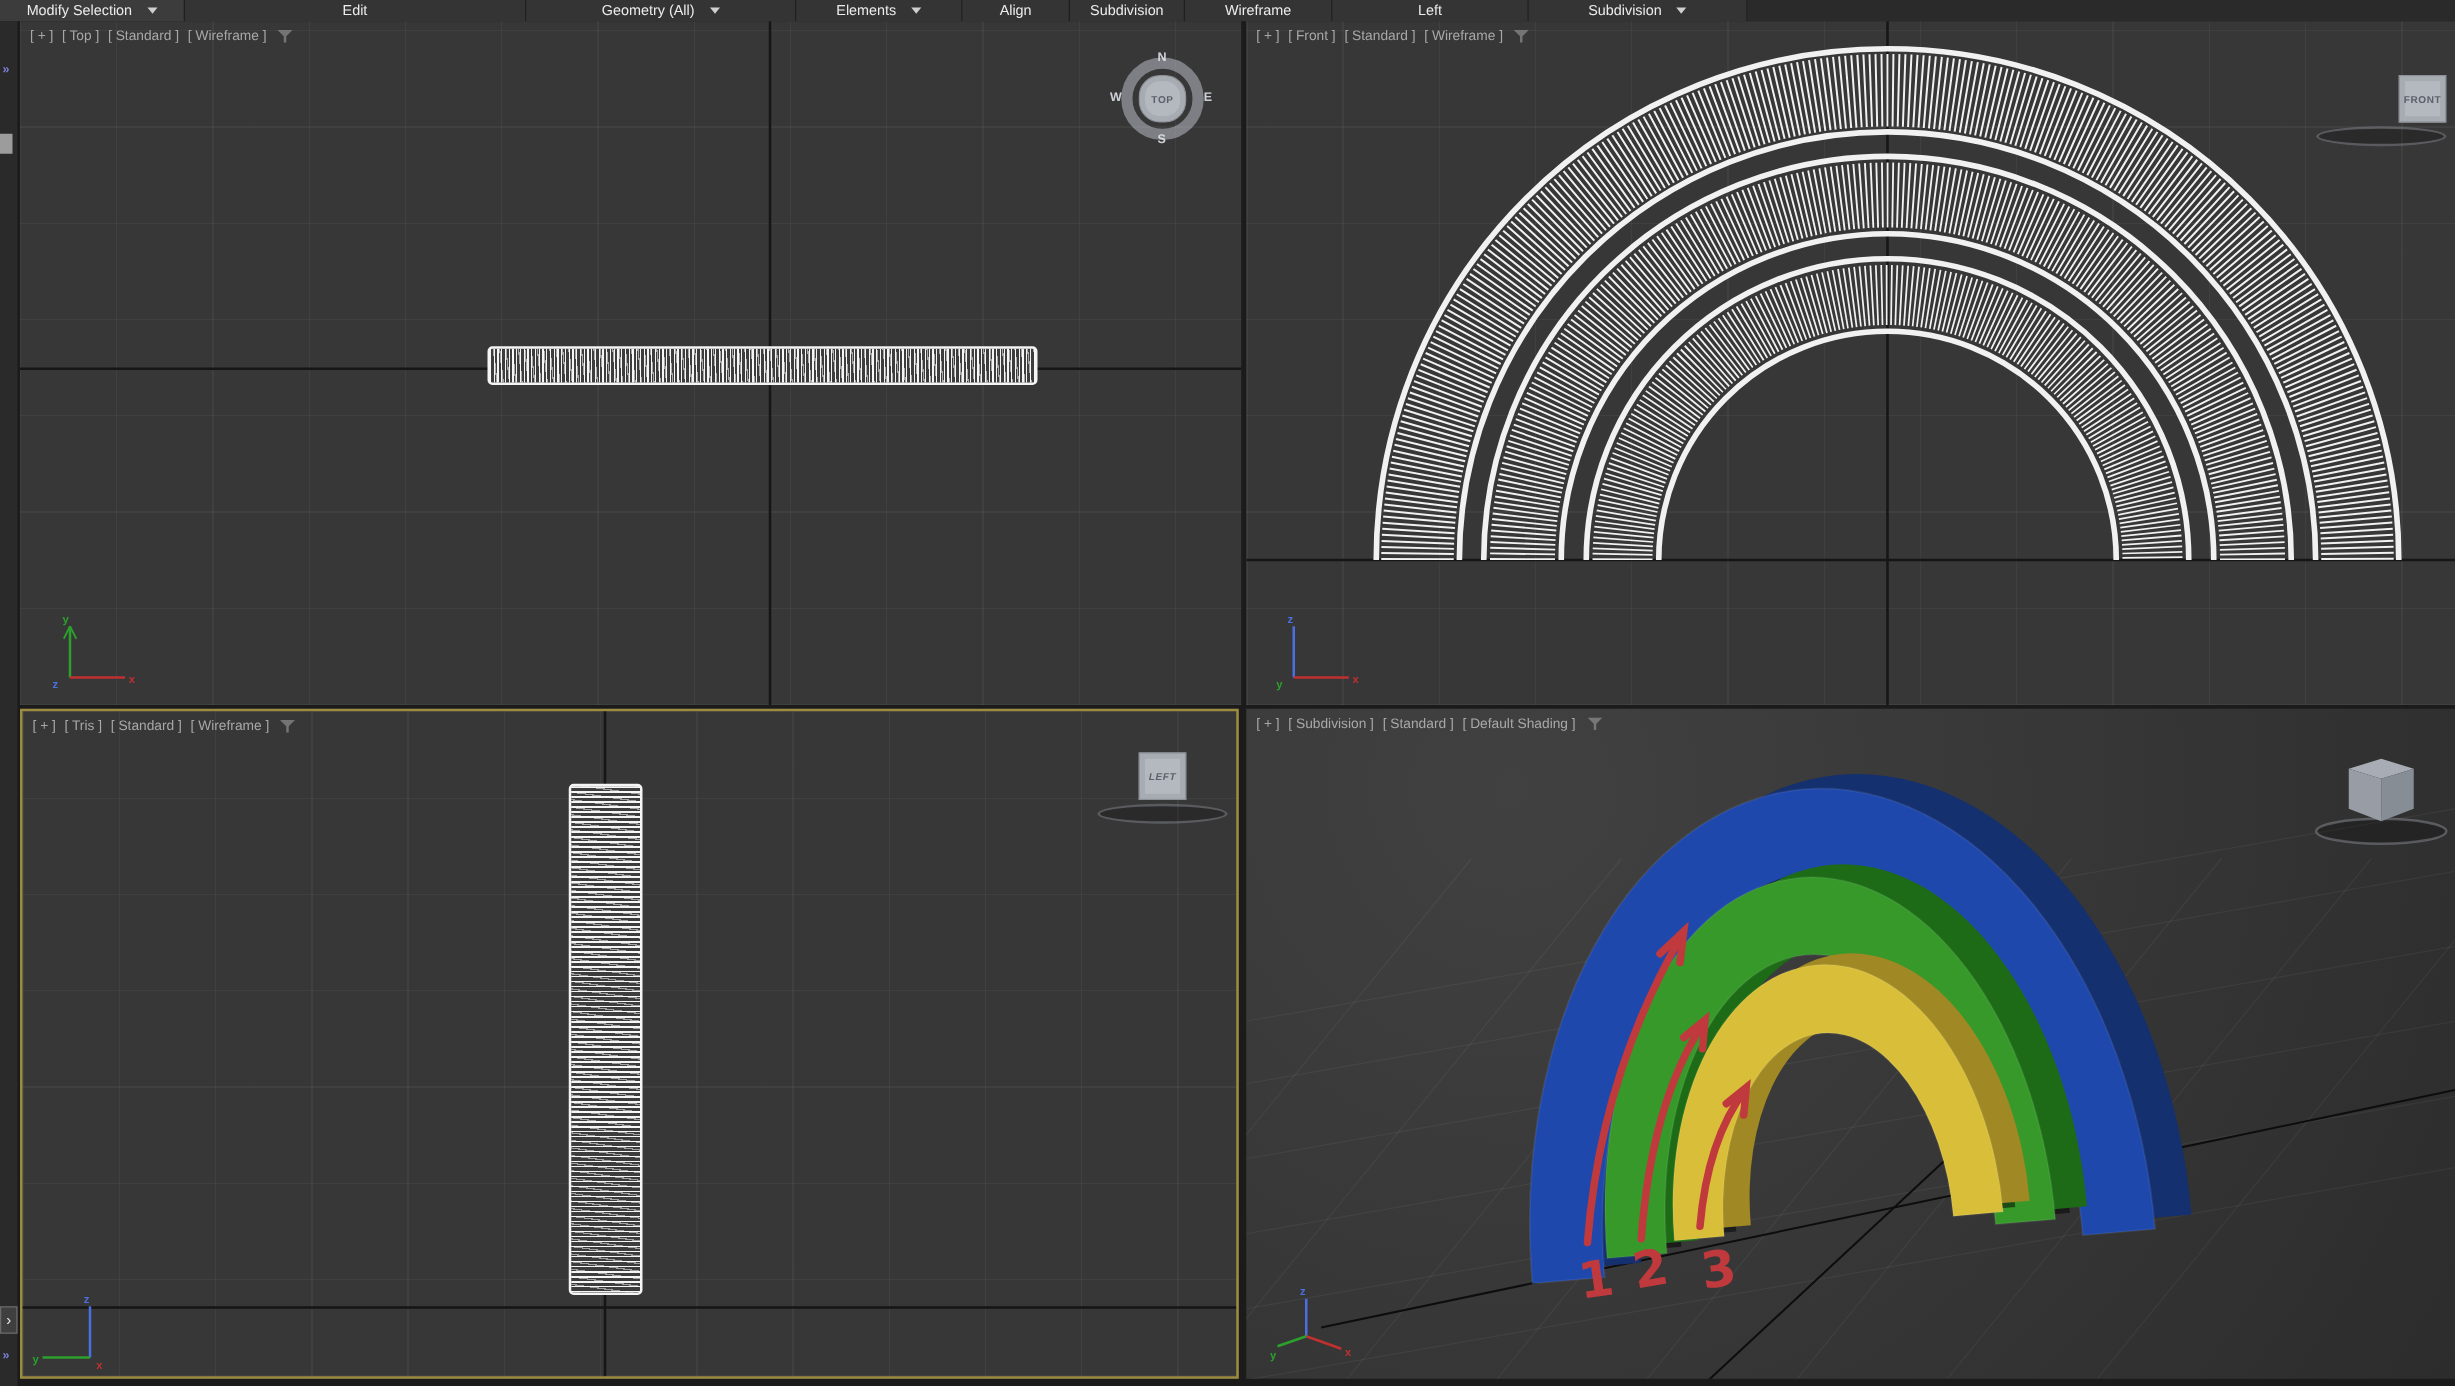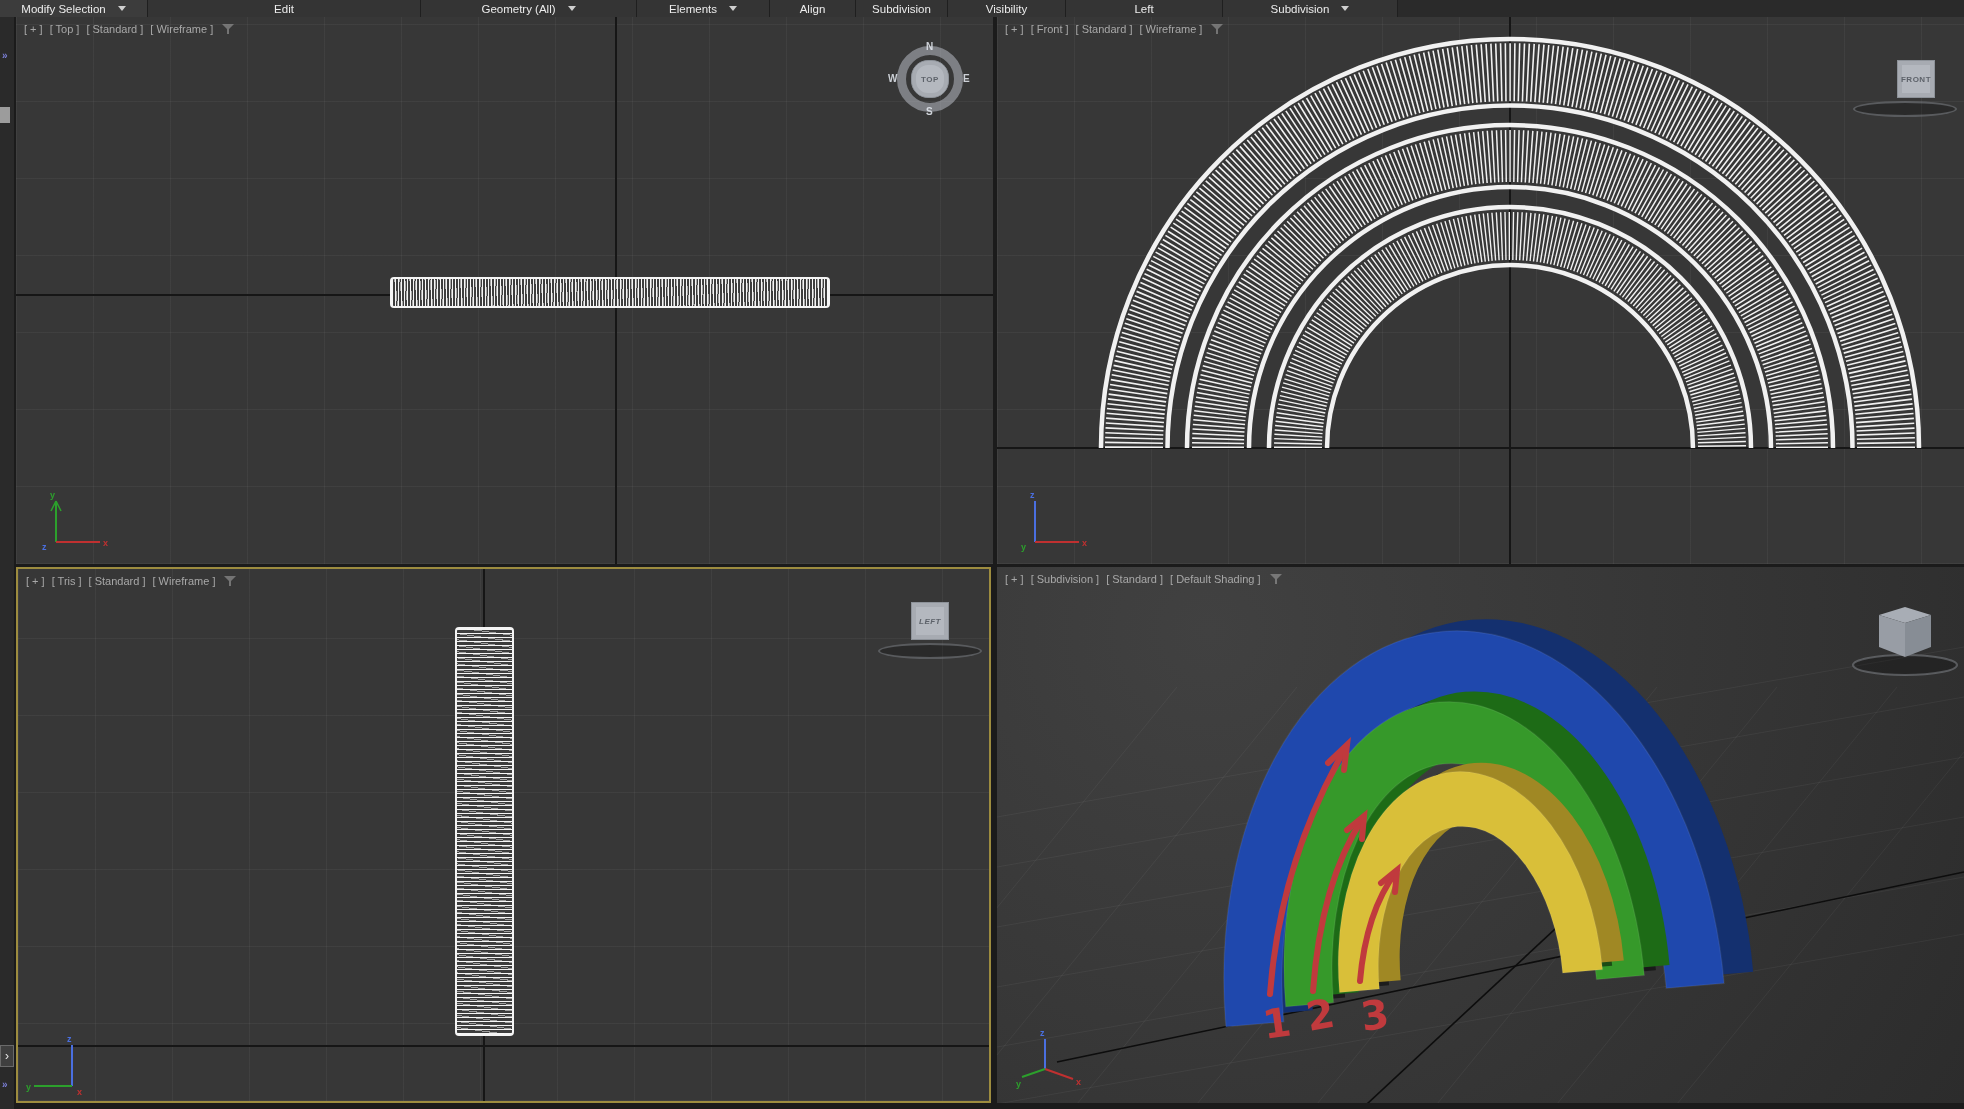--- a/index.html
+++ b/index.html
@@ -100,21 +100,21 @@
       <span>Elements</span>
       <span class="dd-arrow"></span>
     </div>
     <div class="mitem" style="width:86px">
       <span>Align</span>
     </div>
     <div class="mitem" style="width:92px">
       <span>Subdivision</span>
     </div>
     <div class="mitem" style="width:118px">
-      <span>Visibility</span>
+      <span>Wireframe</span>
     </div>
     <div class="mitem" style="width:157px">
       <span>Left</span>
     </div>
     <div class="mitem" style="width:175px">
       <span>Subdivision</span>
       <span class="dd-arrow"></span>
     </div>
     <div class="mfill"></div>
   </div>
@@ -187,21 +187,21 @@
       <span class="tok">[ + ]</span>
       <span class="tok">[ Front ]</span>
       <span class="tok">[ Standard ]</span>
       <span class="tok">[ Wireframe ]</span>
       <svg class="funnel" width="12" height="11" viewBox="0 0 12 11">
         <polygon points="0,0 12,0 7,5 7,10 5,10 5,5" fill="#8f8f8f"></polygon>
       </svg>
     </div>
 
     <div class="cube-ring" style="left:856px; top:84px;"></div>
-    <div class="cube-face" style="left:900px; top:43px;">
+    <div class="cube-face" style="left:922px; top:43px;">
       <span>FRONT</span>
     </div>
 
     <svg class="gizmo" style="left:16px; top:470px;" width="80" height="70">
       <line x1="22" y1="55" x2="22" y2="14" stroke="#4a6fe0" stroke-width="2"></line>
       <line x1="22" y1="55" x2="66" y2="55" stroke="#c03030" stroke-width="2"></line>
       <text x="17" y="11" fill="#4a6fe0">z</text>
       <text x="69" y="59" fill="#c03030">x</text>
       <text x="8" y="63" fill="#2ca02c">y</text>
     </svg>

